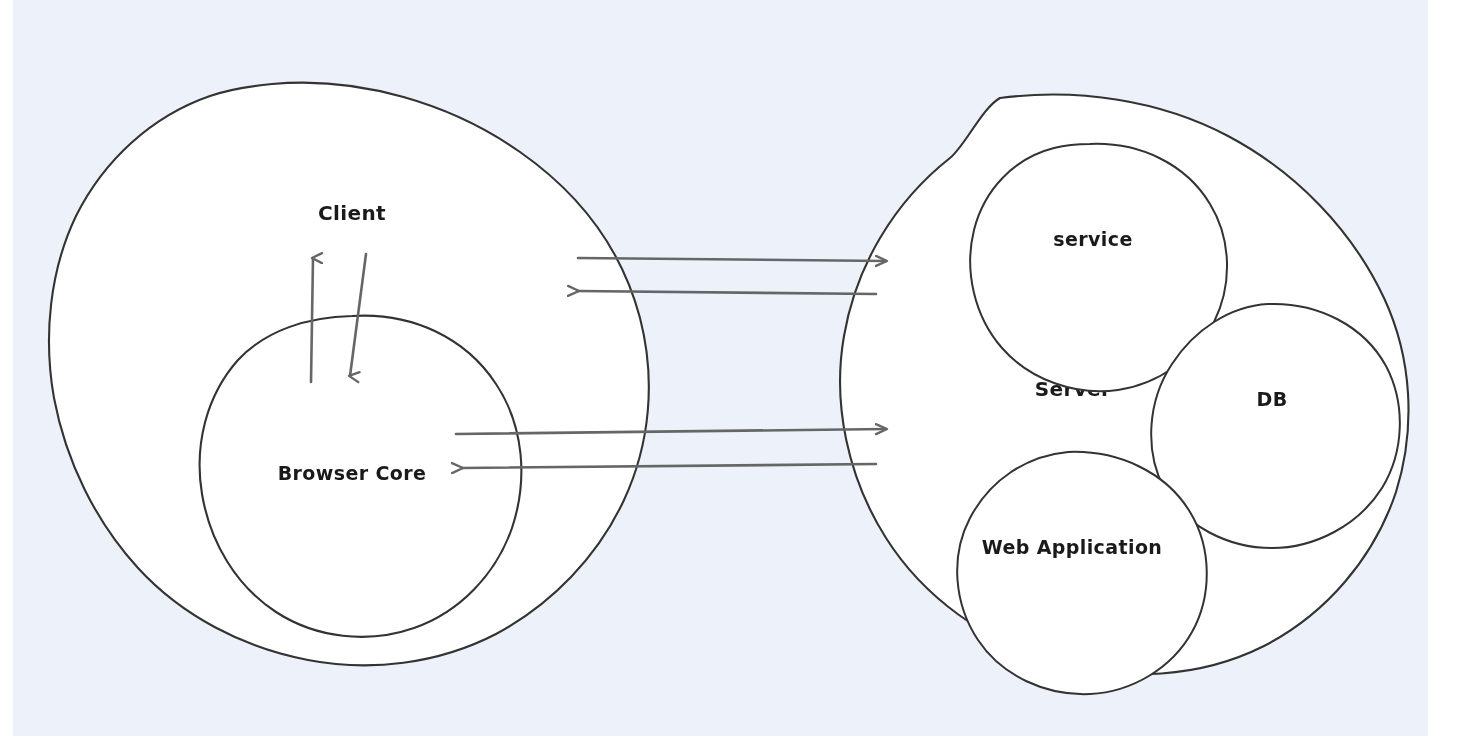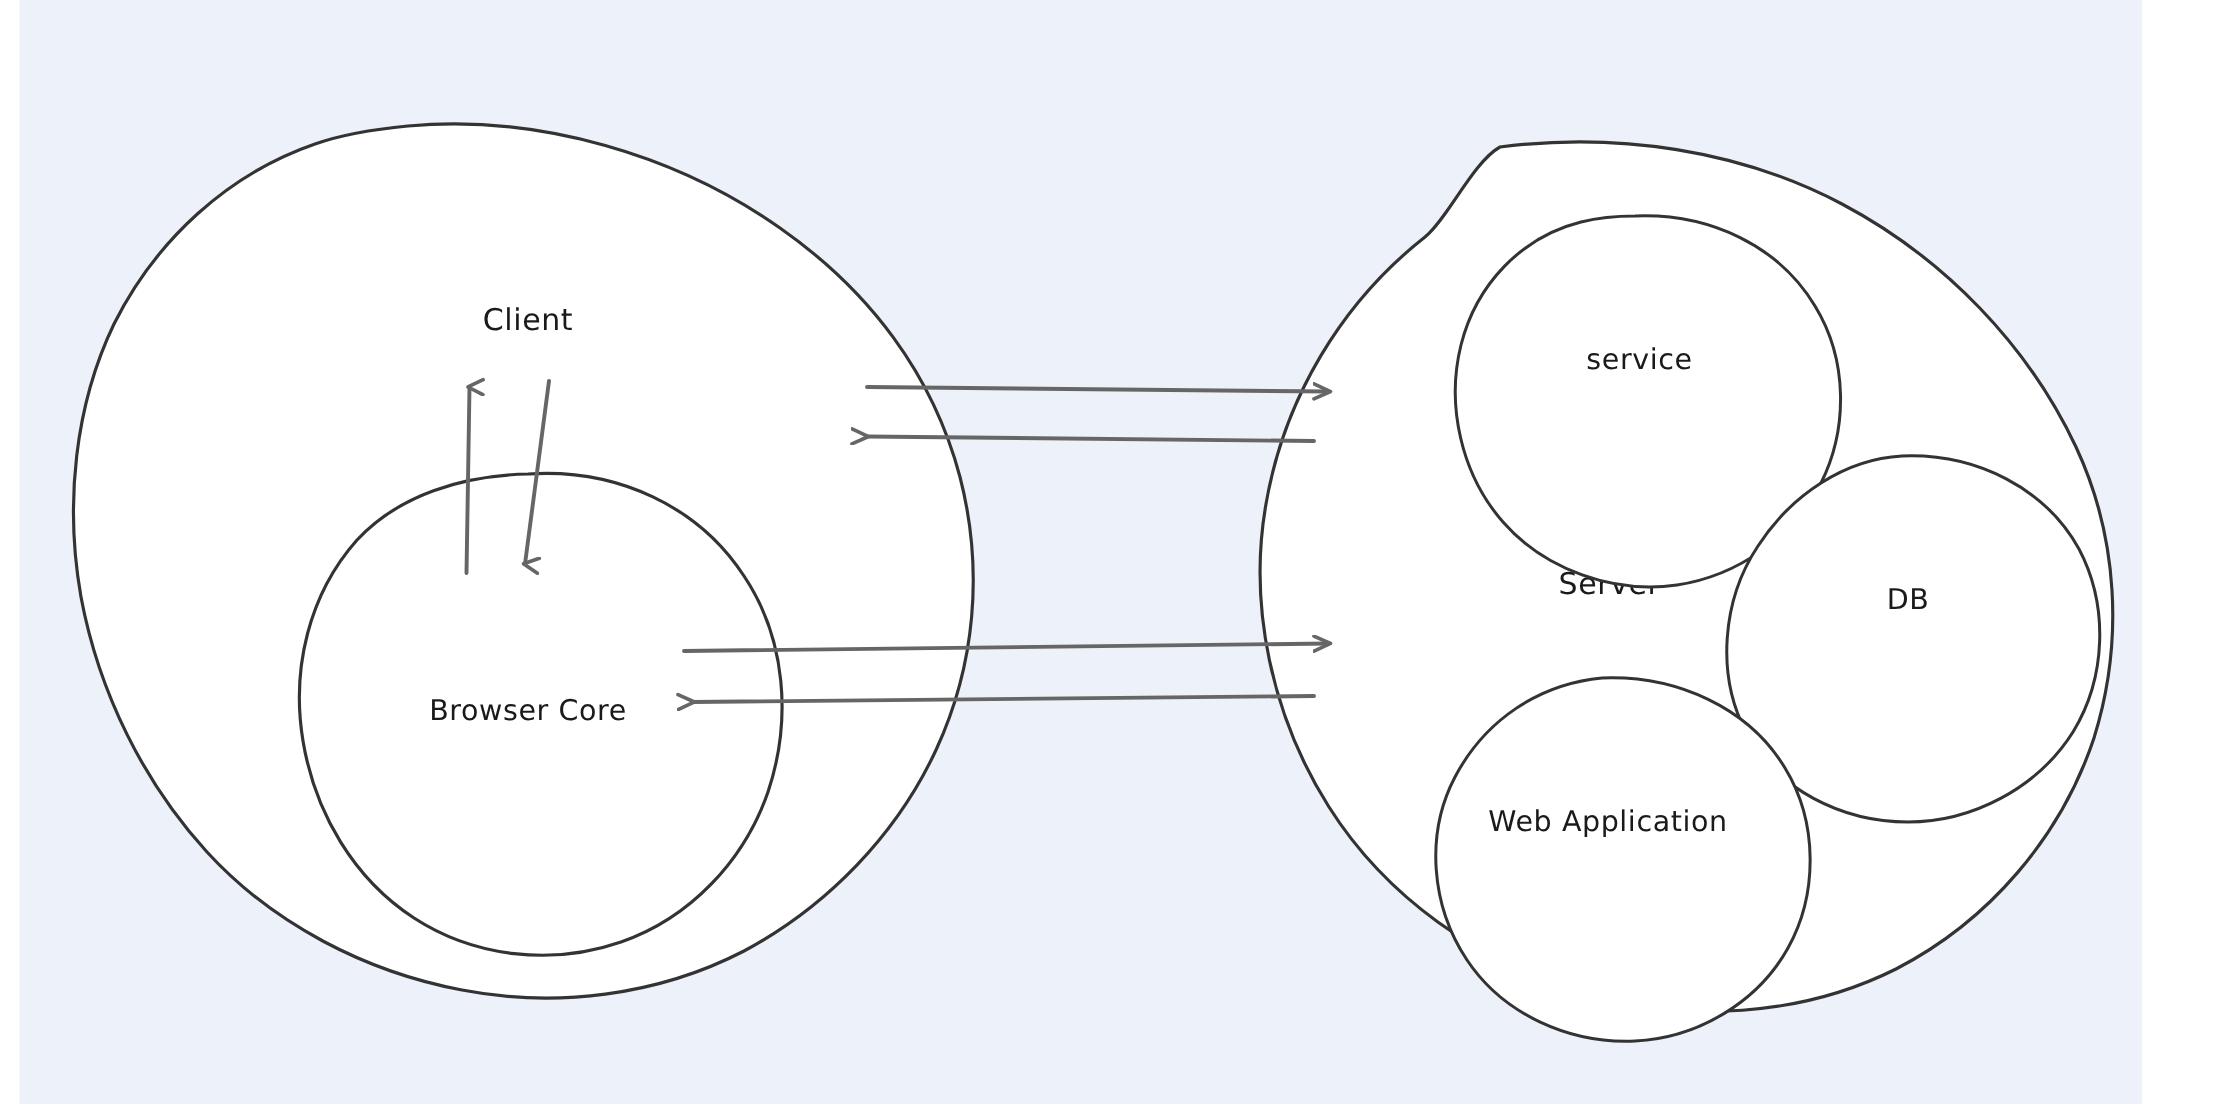--- a/index.html
+++ b/index.html
@@ -9,20 +9,21 @@
   }
   body {
     font-family: "DejaVu Sans", sans-serif;
   }
   #canvas {
     position: relative;
     width: 1478px;
     height: 746px;
     background: #ffffff;
     overflow: hidden;
+    font-weight: bold;
   }
   #backdrop {
     position: absolute;
     left: 13px;
     top: 0px;
     width: 1415px;
     height: 736px;
     background: #edf1fa;
   }
   #diagram {

